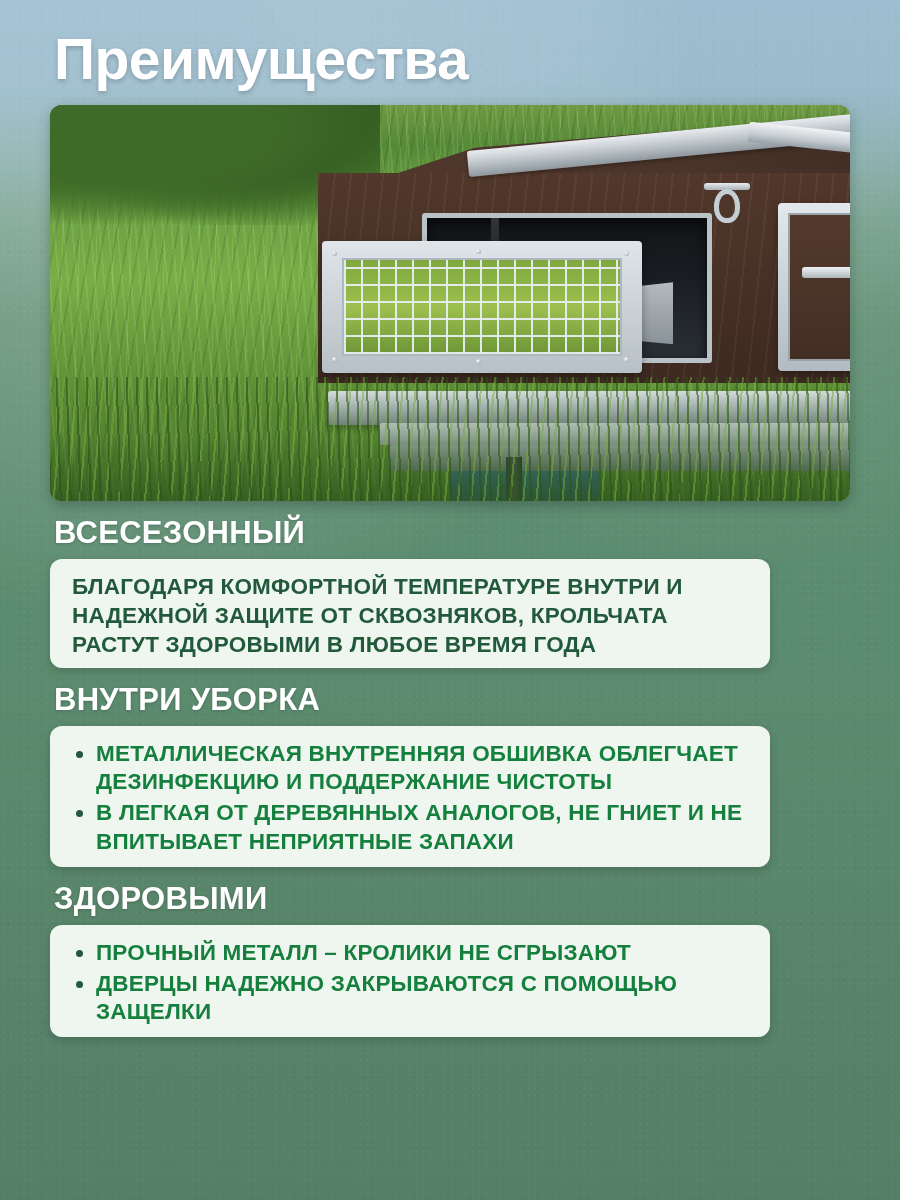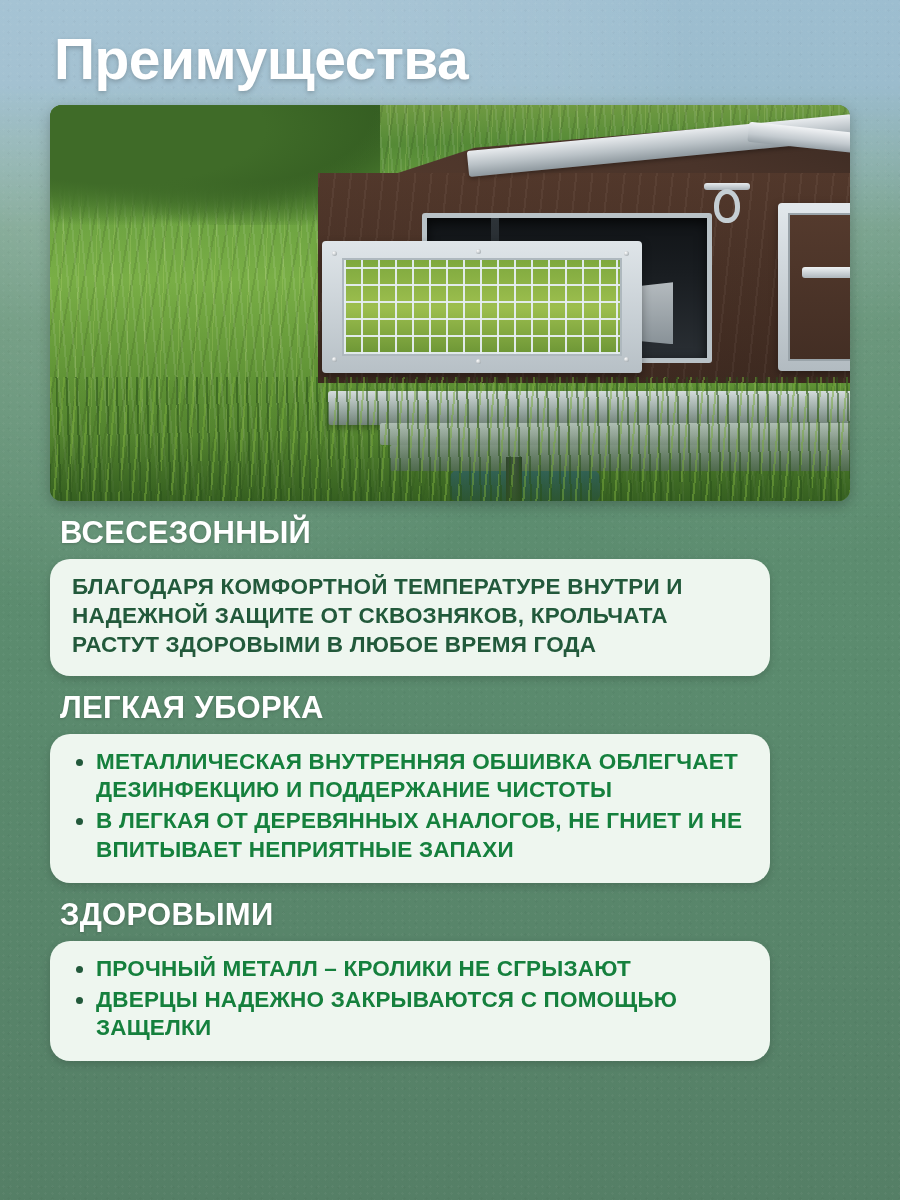--- a/index.html
+++ b/index.html
@@ -314,27 +314,27 @@
       linear-gradient(0deg, rgba(45,85,28,.8) 0%, rgba(70,115,40,.25) 55%, rgba(0,0,0,0) 100%);
   }
 
   
   .section { margin-top: 14px; }
   .section-head {
     color: #ffffff;
     font-size: 31px;
     font-weight: bold;
     letter-spacing: .3px;
-    margin: 0 0 8px 10px;
+    margin: 0 0 8px 4px;
     text-shadow: 0 1px 3px rgba(0,0,0,.2);
   }
   .card {
     background: #eef6ef;
-    border-radius: 20px;
-    padding: 14px 22px 16px 22px;
+    border-radius: 12px;
+    padding: 14px 22px 8px 22px;
     box-shadow: 0 3px 9px rgba(0,0,0,.17);
   }
   .card p {
     color: #22593b;
     font-size: 22.5px;
     font-weight: bold;
     line-height: 1.28;
     letter-spacing: .2px;
   }
   .card ul {
@@ -422,21 +422,21 @@
   </div>
 
   <div class="section">
     <div class="section-head">ВСЕСЕЗОННЫЙ</div>
     <div class="card">
       <p>БЛАГОДАРЯ КОМФОРТНОЙ ТЕМПЕРАТУРЕ ВНУТРИ И НАДЕЖНОЙ ЗАЩИТЕ ОТ СКВОЗНЯКОВ, КРОЛЬЧАТА РАСТУТ ЗДОРОВЫМИ В ЛЮБОЕ ВРЕМЯ ГОДА</p>
     </div>
   </div>
 
   <div class="section">
-    <div class="section-head">ЛЕГКАЯ УБОРКА</div>
+    <div class="section-head">ВНУТРИ УБОРКА</div>
     <div class="card">
       <ul>
         <li>МЕТАЛЛИЧЕСКАЯ ВНУТРЕННЯЯ ОБШИВКА ОБЛЕГЧАЕТ ДЕЗИНФЕКЦИЮ И ПОДДЕРЖАНИЕ ЧИСТОТЫ</li>
         <li>В ЛЕГКАЯ ОТ ДЕРЕВЯННЫХ АНАЛОГОВ, НЕ ГНИЕТ И НЕ ВПИТЫВАЕТ НЕПРИЯТНЫЕ ЗАПАХИ</li>
       </ul>
     </div>
   </div>
 
   <div class="section">
     <div class="section-head">ЗДОРОВЫМИ</div>

